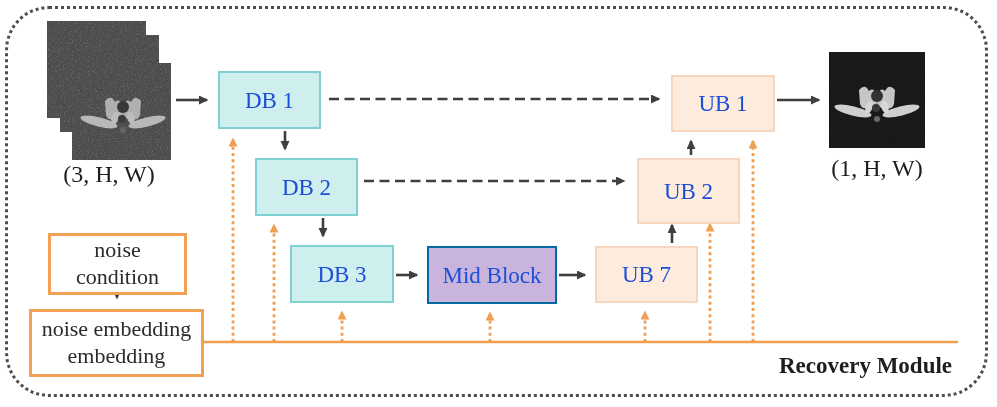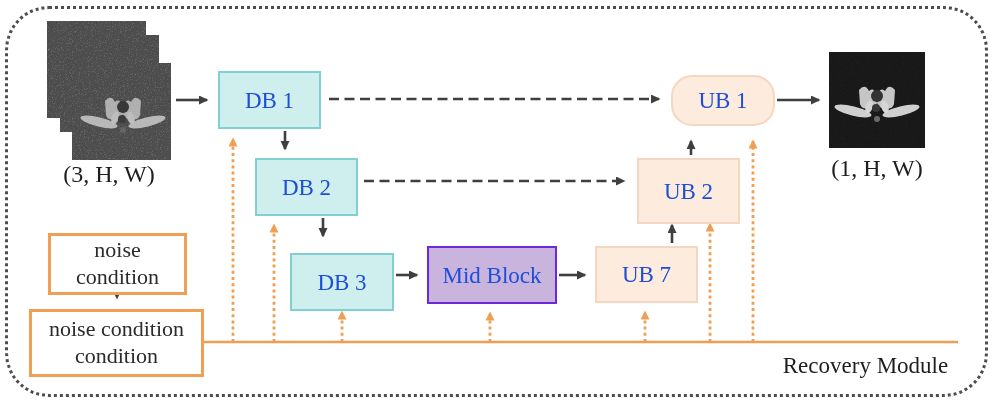--- a/index.html
+++ b/index.html
@@ -14,37 +14,37 @@
   }
   
   #overlay { position:absolute; left:0; top:0; z-index:1; }
   
   .block {
     position:absolute; z-index:2; box-sizing:border-box;
     display:flex; align-items:center; justify-content:center;
     font-size:23px; line-height:1; color:#1d4ed8;
   }
   .down  { background:#cfeeee; border:2px solid #7ed0d3; }
-  .mid-b { background:#c8b4dd; border:2px solid #6d28d9; }
+  .mid-b { background:#c8b4dd; border:2px solid #0369a1; }
   .up    { background:#fdebdd; border:2px solid #f7d6c0; }
   .cond {
     position:absolute; z-index:2; box-sizing:border-box; background:#ffffff;
     display:flex; align-items:center; justify-content:center; text-align:center;
     font-size:22px; line-height:1.22; color:#2b2b2b;
   }
   #cond-box { left:48px; top:211px; width:139px; height:62px; border:3px solid #f0a055;margin-top:22px; }
   #emb-box  { left:29px; top:309px; width:175px; height:68px; border:3px solid #f0a055; }
   .caption {
     position:absolute; z-index:2; text-align:center; font-size:24px; color:#1e1e1e;
   }
   #input-caption  { left:42px;  top:161px; width:134px; }
   #output-caption { left:817px; top:155px; width:120px;font-family:Liberation Serif, serif; }
   #module-label {
     position:absolute; z-index:2; left:758px; top:353px; width:215px;
-    font-size:23px; font-weight:normal; text-align:center; color:#1e1e1e;
+    font-size:23px; font-weight:bold; text-align:center; color:#1e1e1e;
   }
   .img-svg { position:absolute; z-index:2; }
   #input-image  { left:47px;  top:21px; }
   #output-image { left:829px; top:52px; }
 </style>
 </head>
 <body>
 
 <div id="stage">
 
@@ -133,24 +133,24 @@
     <rect x="0" y="0" width="96" height="96" fill="#0a0a0a"></rect>
     <rect x="0" y="0" width="96" height="96" filter="url(#speckle)" opacity="0.22"></rect>
     <use href="#pelvis" transform="translate(0,0)"></use>
   </svg>
 
   <div id="input-caption" class="caption">(3, H, W)</div>
   <div id="output-caption" class="caption">(1, H, W)</div>
 
   <div class="block down" style="left:218px; top:71px;  width:103px; height:58px;">DB 1</div>
   <div class="block down" style="left:255px; top:158px; width:103px; height:58px;">DB 2</div>
-  <div class="block down" style="left:290px; top:245px; width:104px; height:58px;margin-top:8px;">DB 3</div>
+  <div class="block down" style="left:290px; top:245px; width:104px; height:58px;">DB 3</div>
   <div class="block mid-b" style="left:427px; top:246px; width:130px; height:58px;">Mid Block</div>
   <div class="block up" style="left:595px; top:246px; width:103px; height:57px;">UB 7</div>
   <div class="block up" style="left:637px; top:158px; width:103px; height:66px;">UB 2</div>
-  <div class="block up" style="left:671px; top:75px;  width:104px; height:51px;border-radius:21px;">UB 1</div>
+  <div class="block up" style="left:671px; top:75px;  width:104px; height:57px;">UB 1</div>
 
   <div id="cond-box" class="cond">noise condition</div>
-  <div id="emb-box" class="cond">noise condition condition</div>
+  <div id="emb-box" class="cond">noise embedding embedding</div>
 
   <div id="module-label">Recovery Module</div>
 
 </div>
 
 </body></html>

